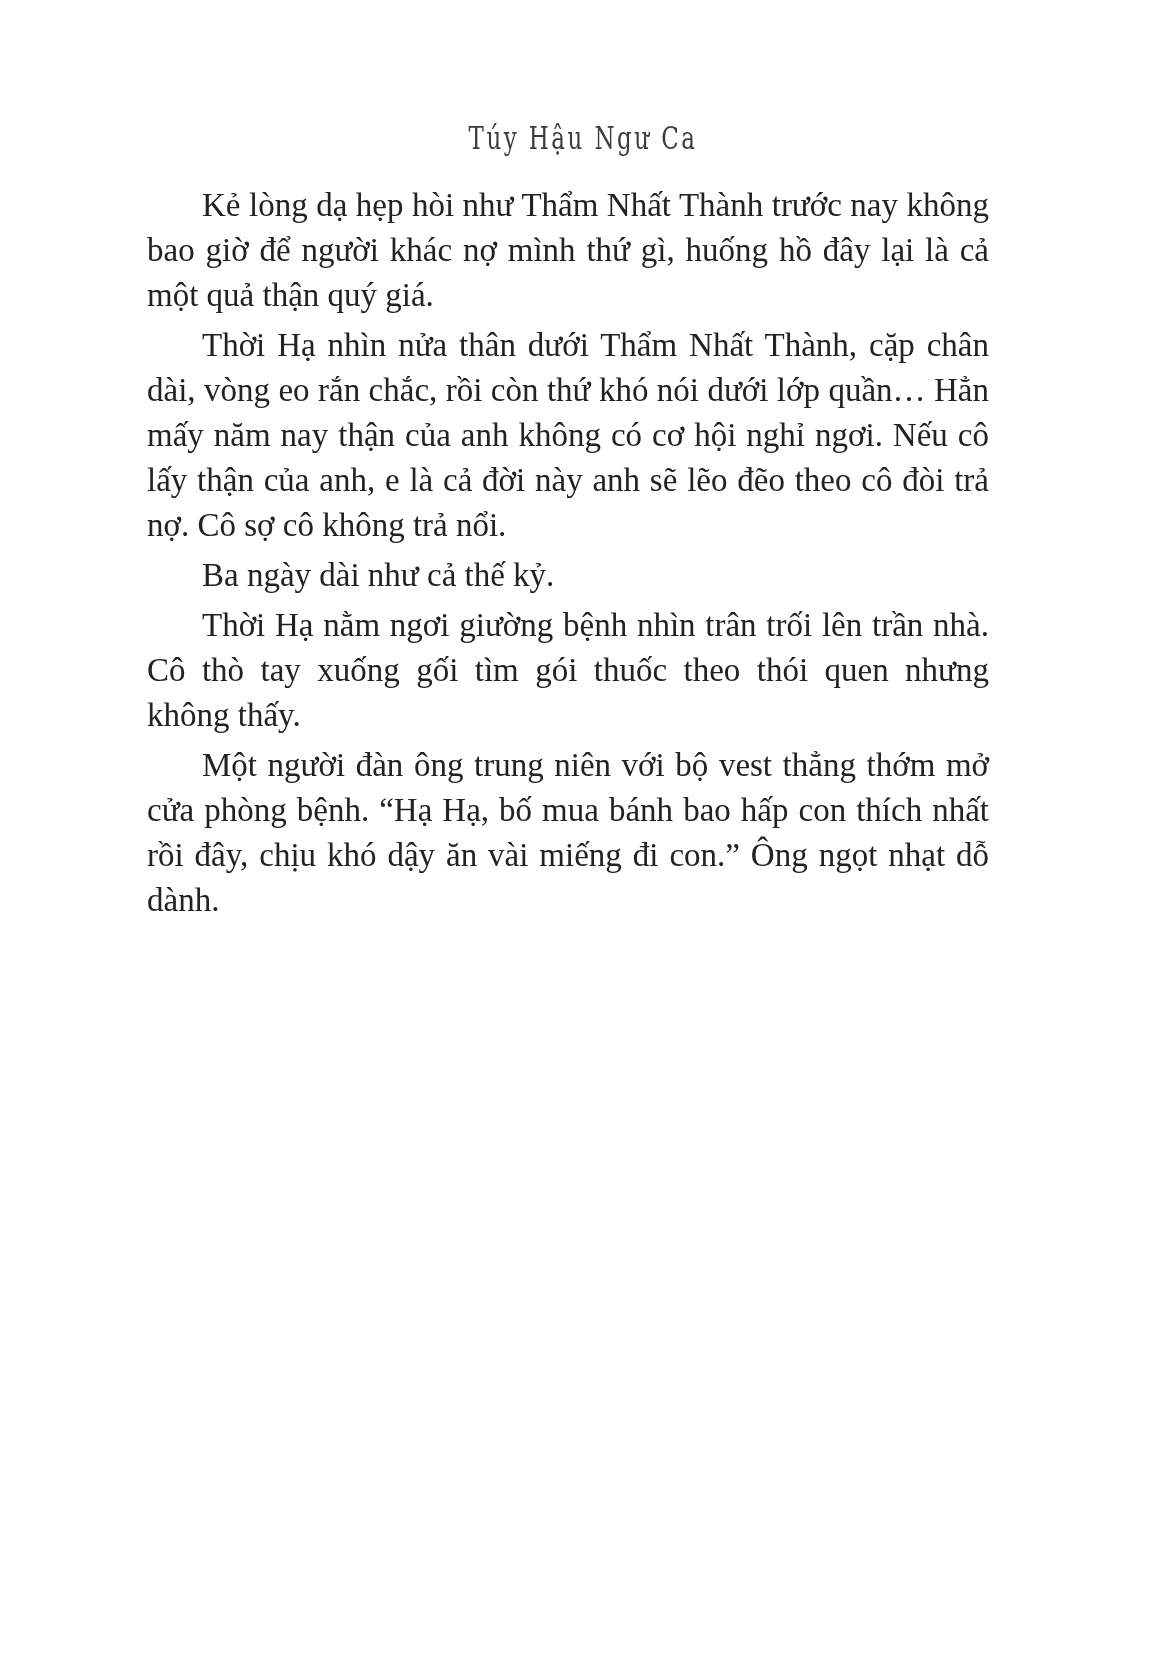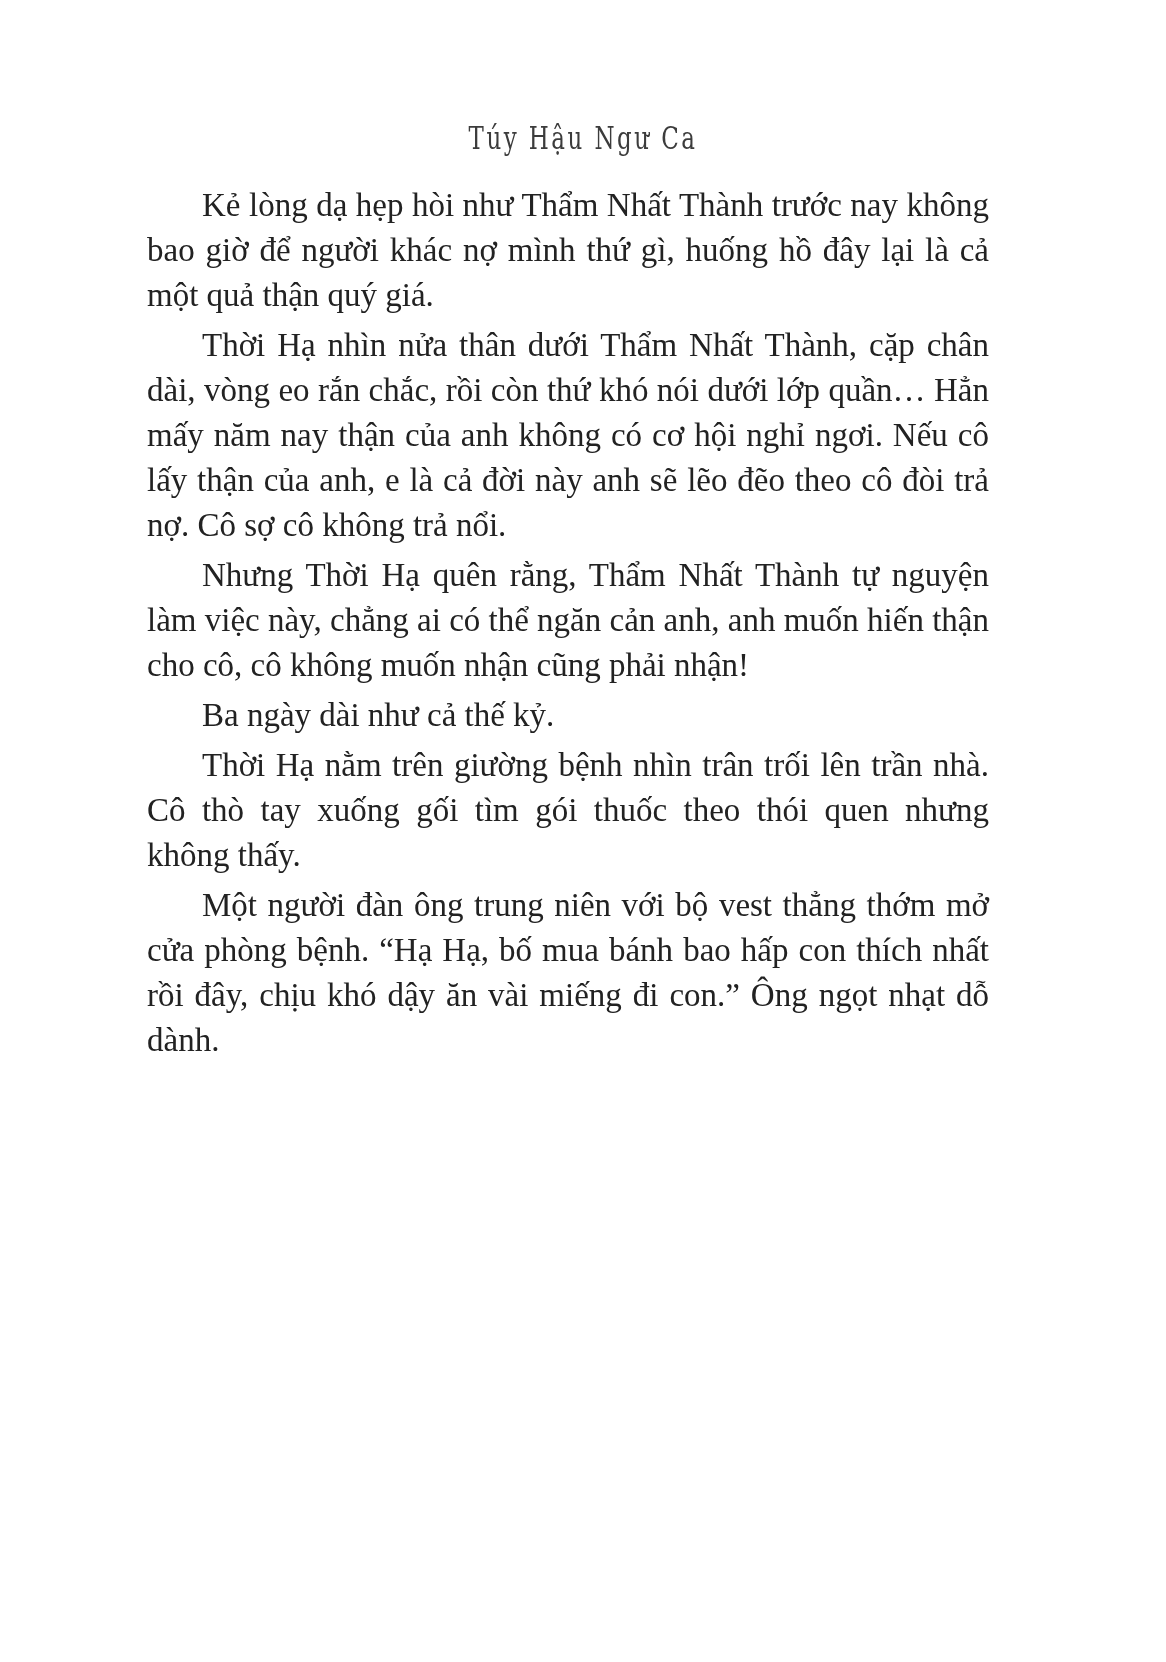--- a/index.html
+++ b/index.html
@@ -72,23 +72,22 @@
 </head>
 <body>
 
 <div class="page">
 
   <div class="running-head">Túy Hậu Ngư Ca</div>
 
   <main class="content">
     <p>Kẻ lòng dạ hẹp hòi như Thẩm Nhất Thành trước nay không bao giờ để người khác nợ mình thứ gì, huống hồ đây lại là cả một quả thận quý giá.</p>
     <p>Thời Hạ nhìn nửa thân dưới Thẩm Nhất Thành, cặp chân dài, vòng eo rắn chắc, rồi còn thứ khó nói dưới lớp quần… Hẳn mấy năm nay thận của anh không có cơ hội nghỉ ngơi. Nếu cô lấy thận của anh, e là cả đời này anh sẽ lẽo đẽo theo cô đòi trả nợ. Cô sợ cô không trả nổi.</p>
-    <p>Nhưng Thời Hạ quên rằng, Thẩm Nhất Thành tự nguyện làm việc này, chẳng ai có thể ngăn cản anh, anh muốn hiến thận cho cô, cô không muốn nhận cũng phải nhận!</p>
     <p>Ba ngày dài như cả thế kỷ.</p>
-    <p>Thời Hạ nằm trên giường bệnh nhìn trân trối lên trần nhà. Cô thò tay xuống gối tìm gói thuốc theo thói quen nhưng không thấy.</p>
+    <p>Thời Hạ nằm ngơi giường bệnh nhìn trân trối lên trần nhà. Cô thò tay xuống gối tìm gói thuốc theo thói quen nhưng không thấy.</p>
     <p>Một người đàn ông trung niên với bộ vest thẳng thớm mở cửa phòng bệnh. “Hạ Hạ, bố mua bánh bao hấp con thích nhất rồi đây, chịu khó dậy ăn vài miếng đi con.” Ông ngọt nhạt dỗ dành.</p>
   </main>
 
   <footer class="footer">
     <span class="page-number">10</span>
     <svg class="garland" width="170" height="46" viewBox="0 0 170 46" aria-hidden="true">
       <path d="M2,3 C34,32 136,32 168,3" fill="none" stroke="#2b2b2b" stroke-width="1.4"></path>
       <text x="19" y="24.5" font-size="13" text-anchor="middle">♥</text>
       <text x="33" y="30.5" font-size="13" text-anchor="middle">♡</text>
       <text x="49" y="34.5" font-size="13" text-anchor="middle">♥</text>

